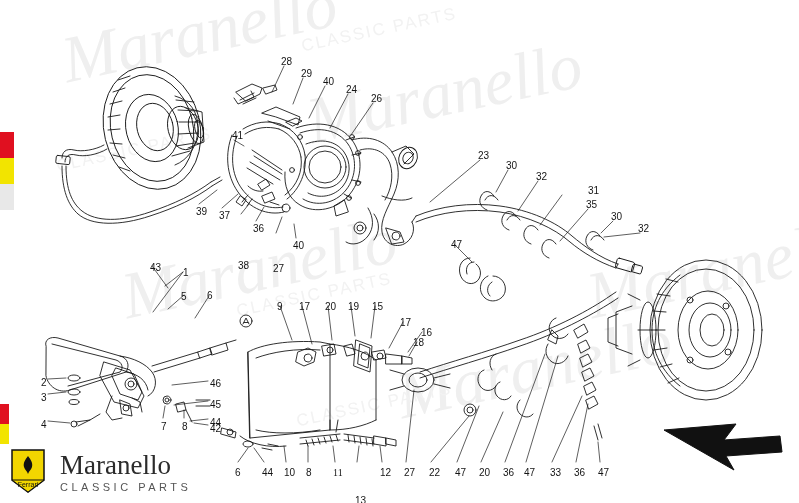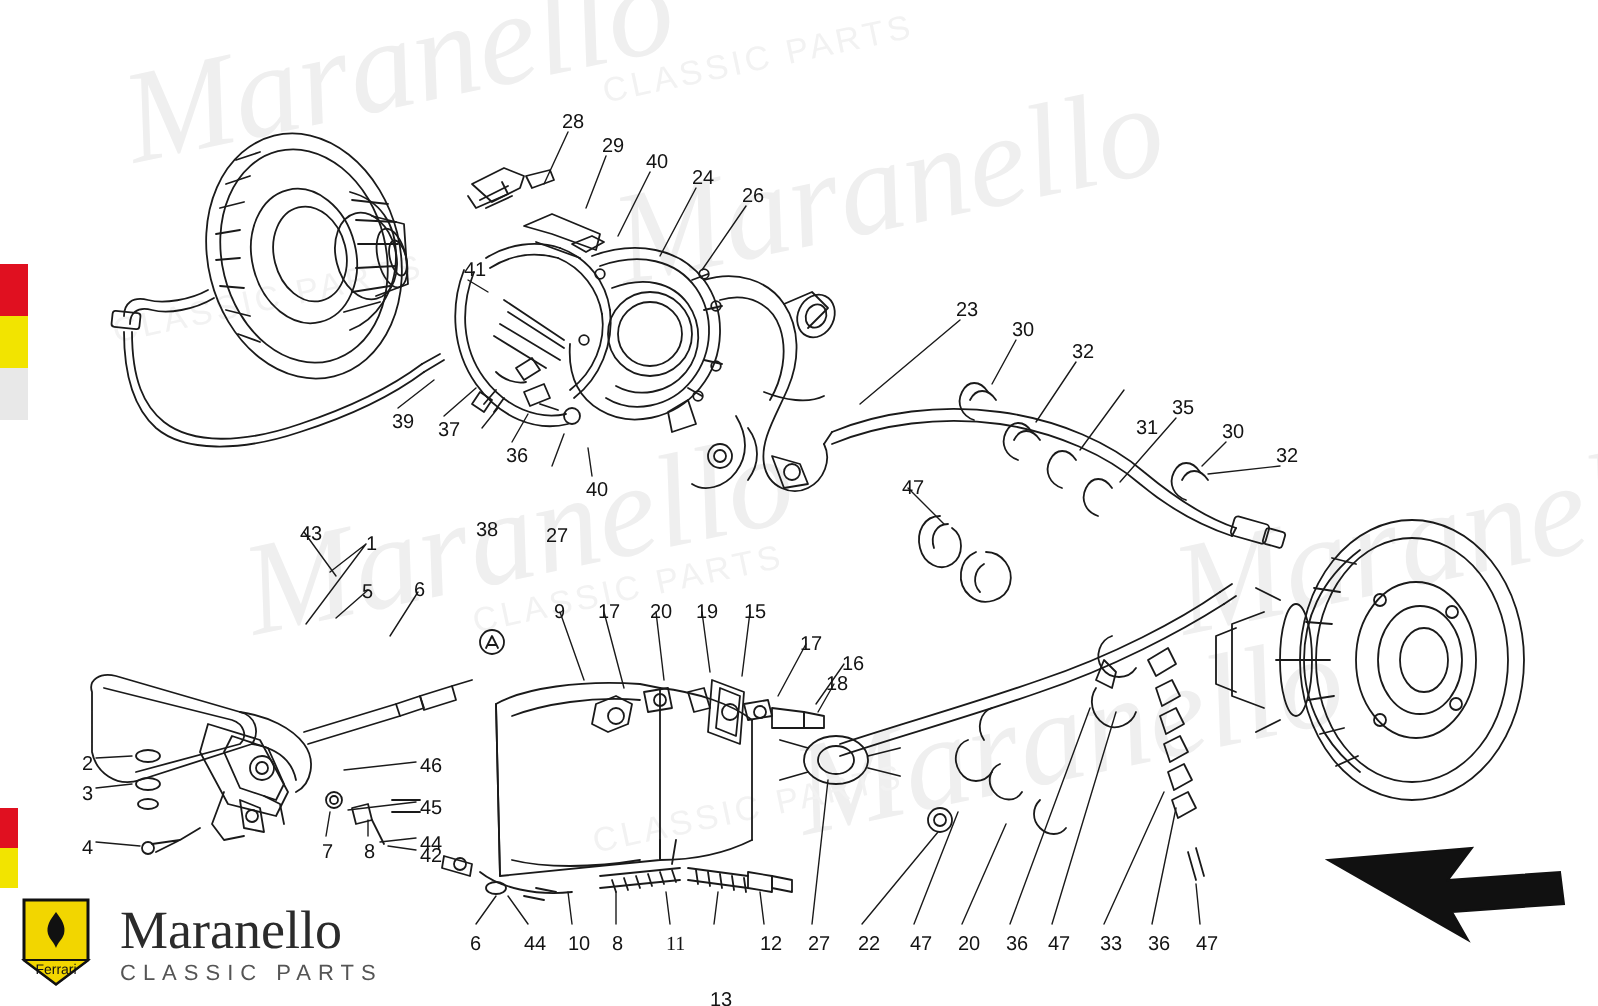--- a/index.html
+++ b/index.html
@@ -324,21 +324,21 @@
   <div id="callouts">
       <div class="num" style="left: 281px; top: 57px;">28</div>
       <div class="num" style="left: 301px; top: 69px;">29</div>
       <div class="num" style="left: 323px; top: 77px;">40</div>
       <div class="num" style="left: 346px; top: 85px;">24</div>
       <div class="num" style="left: 371px; top: 94px; text-align: right;">26</div>
       <div class="num" style="left: 232px; top: 131px;">41</div>
       <div class="num" style="left: 478px; top: 151px;">23</div>
       <div class="num" style="left: 506px; top: 161px;">30</div>
       <div class="num" style="left: 536px; top: 172px;">32</div>
-      <div class="num" style="left: 568px; top: 186px; margin-top: 24px;">31</div>
+      <div class="num" style="left: 588px; top: 186px;">31</div>
       <div class="num" style="left: 586px; top: 200px;">35</div>
       <div class="num" style="left: 611px; top: 212px;">30</div>
       <div class="num" style="left: 638px; top: 224px;">32</div>
       <div class="num" style="left: 196px; top: 207px;">39</div>
       <div class="num" style="left: 219px; top: 211px;">37</div>
       <div class="num" style="left: 238px; top: 229px; margin-top: 32px;">38</div>
       <div class="num" style="left: 253px; top: 224px;">36</div>
       <div class="num" style="left: 273px; top: 236px; margin-top: 28px;">27</div>
       <div class="num" style="left: 293px; top: 241px;">40</div>
       <div class="num" style="left: 451px; top: 240px;">47</div>

